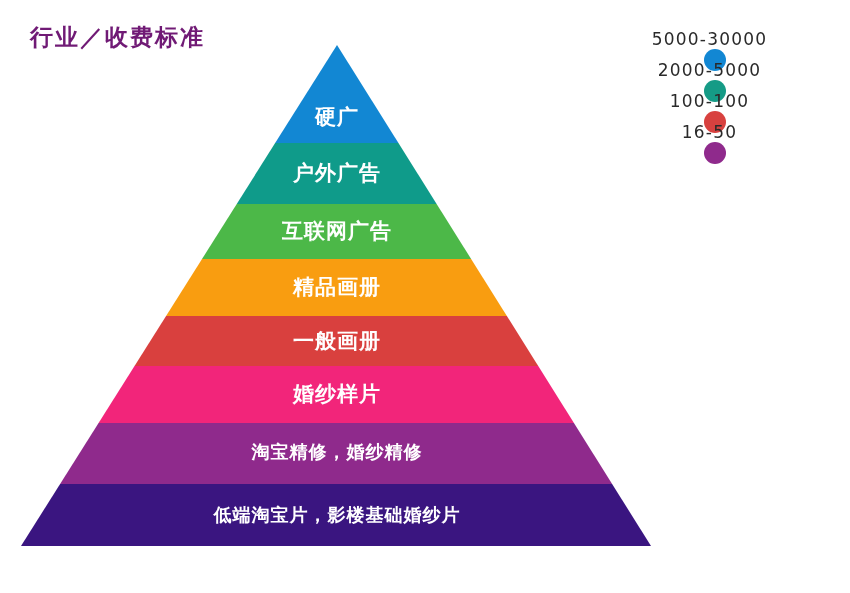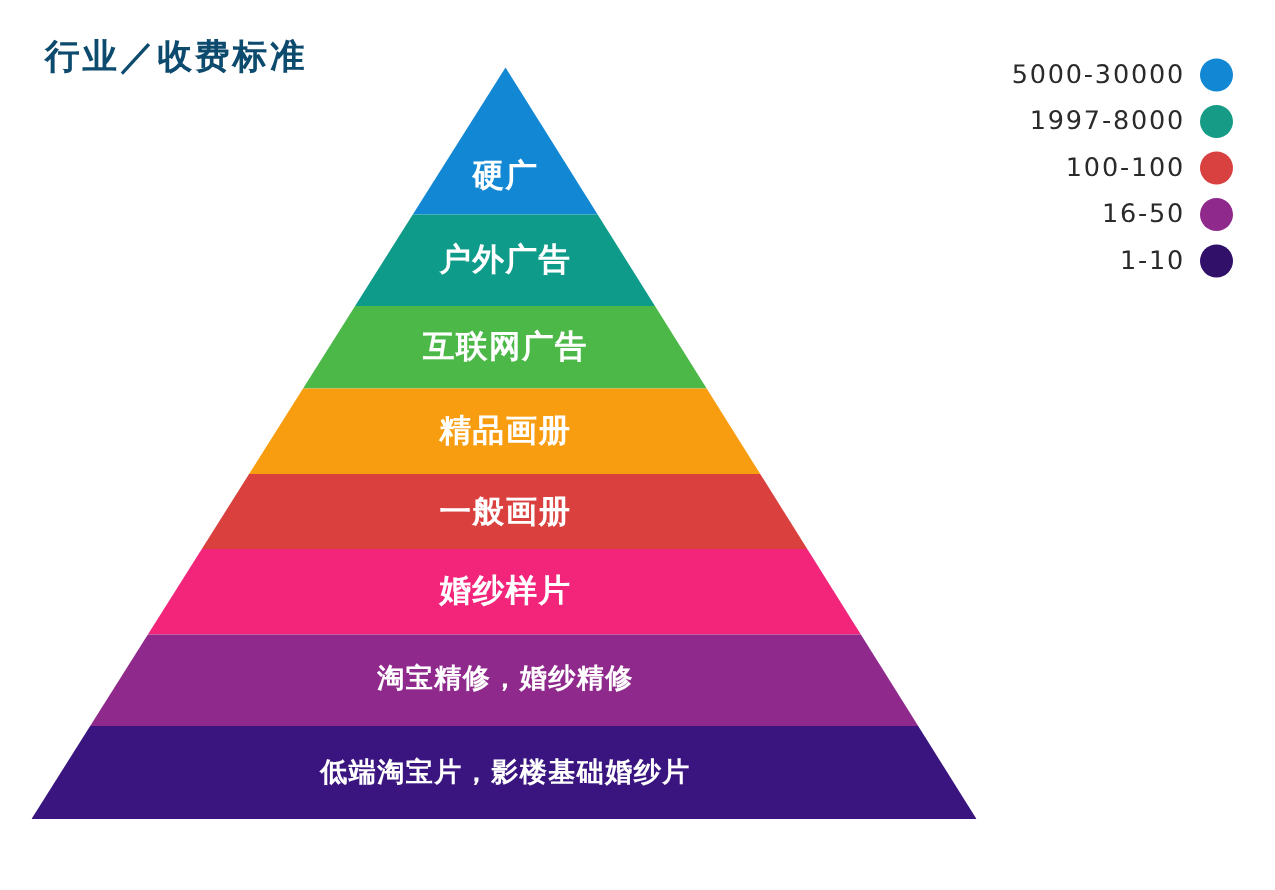--- a/index.html
+++ b/index.html
@@ -22,21 +22,21 @@
   }
 
   
   #chart-title {
     position: absolute;
     left: 30px;
     top: 22px;
     font-size: 23px;
     font-weight: bold;
     letter-spacing: 2px;
-    color: #0c4a6e;
+    color: #701a75;
     font-family: "DejaVu Sans", "Liberation Sans", sans-serif;
     white-space: nowrap;
   }
 
   
   #pyramid-wrap {
     position: absolute;
     left: 0;
     top: 0;
     width: 700px;
@@ -65,22 +65,23 @@
     right: 28px;
     top: 36px;
     width: 215px;
     display: flex;
     flex-direction: column;
     gap: 3px;
   }
   .legend-row {
     display: flex;
     align-items: center;
-    justify-content: flex-end;
+    justify-content: center;
     height: 28px;
+    flex-direction: column;
   }
   .legend-label {
     font-size: 17px;
     color: #2a2a2a;
     letter-spacing: 1.2px;
     font-family: "DejaVu Sans", "Liberation Sans", sans-serif;
     margin-right: 10px;
     white-space: nowrap;
   }
   .legend-dot {
@@ -132,30 +133,26 @@
       </g>
     </svg>
   </div>
 
   <div id="legend">
     <div class="legend-row">
       <span class="legend-label">5000-30000</span>
       <span class="legend-dot" style="background: rgb(18, 135, 211);"></span>
     </div>
     <div class="legend-row">
-      <span class="legend-label">1997-8000</span>
+      <span class="legend-label">2000-5000</span>
       <span class="legend-dot" style="background: rgb(21, 155, 134);"></span>
     </div>
     <div class="legend-row">
       <span class="legend-label">100-100</span>
       <span class="legend-dot" style="background: rgb(216, 65, 63);"></span>
     </div>
     <div class="legend-row">
       <span class="legend-label">16-50</span>
       <span class="legend-dot" style="background: rgb(143, 42, 140);"></span>
     </div>
-    <div class="legend-row">
-      <span class="legend-label">1-10</span>
-      <span class="legend-dot" style="background: rgb(49, 16, 105);"></span>
-    </div>
   </div>
 
 </div>
 
 </body></html>

